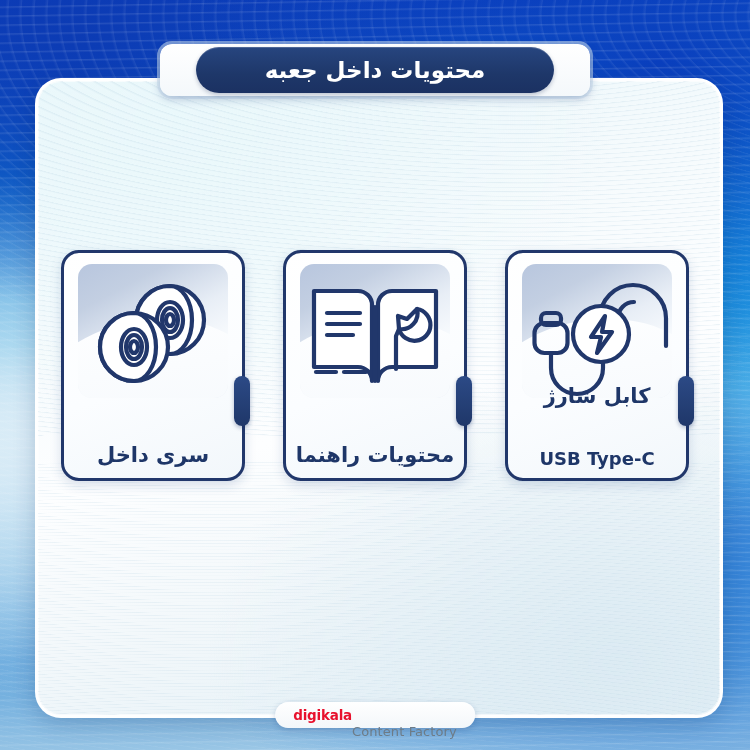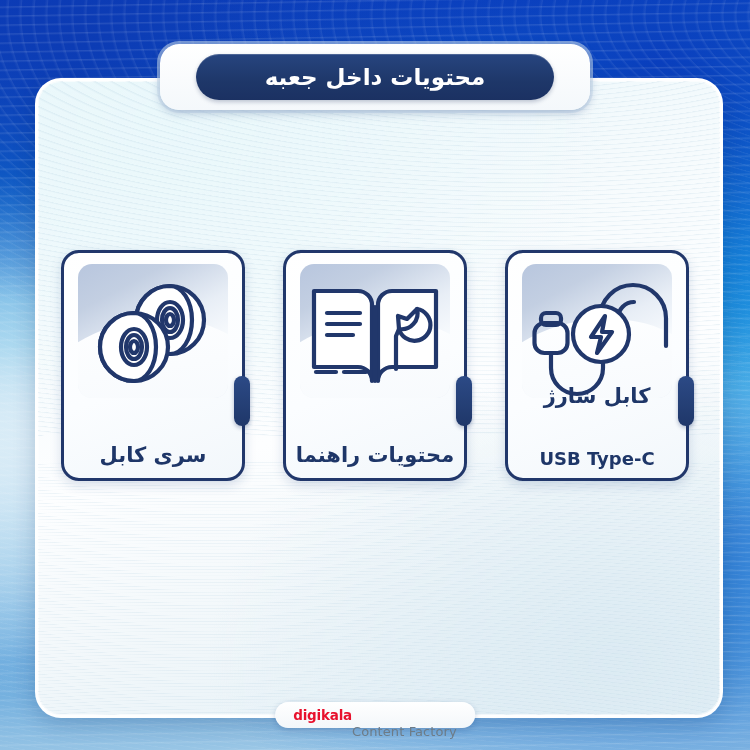--- a/index.html
+++ b/index.html
@@ -72,21 +72,21 @@
       ellipse 72% 46% at 36% 96%,
       rgba(176,205,222,0.00) 0px,
       rgba(176,205,222,0.00) 10px,
       rgba(176,205,222,0.42) 11px,
       rgba(176,205,222,0.00) 15px);
   }
 
   
   .header-wrap{
     position:absolute;left:50%;top:44px;transform:translateX(-50%);
-    width:430px;height:66px;border-radius:19px;
+    width:430px;height:52px;border-radius:12px;
     background:linear-gradient(180deg,#ffffff 0%,#f4f8fb 100%);
     box-shadow:0 3px 10px rgba(10,45,110,.25), 0 0 0 3px rgba(207,226,240,.55);
     display:flex;align-items:center;justify-content:center;
     z-index:6;
   }
   .header-pill{
     width:358px;height:46px;border-radius:23px;
     background:linear-gradient(180deg,#27457f 0%,#1e3769 60%,#1b3162 100%);
     display:flex;align-items:center;justify-content:center;
     box-shadow:inset 0 1px 0 rgba(255,255,255,.18), 0 2px 4px rgba(10,30,80,.25);
@@ -245,21 +245,21 @@
 
             <circle cx="56" cy="83" r="34" fill="#ffffff"></circle>
             <path d="M56 49 a34 34 0 0 0 0 68 a22 34 0 0 0 0 -68 Z" fill="#ffffff"></path>
             <ellipse cx="56" cy="83" rx="13" ry="18" fill="#ffffff"></ellipse>
             <ellipse cx="56" cy="83" rx="8" ry="12" fill="#ffffff"></ellipse>
             <ellipse cx="56" cy="83" rx="4" ry="6" fill="#ffffff"></ellipse>
           </g>
         </svg>
       </div>
       <div class="card-labels">
-        <span class="lbl-fa">سری کابل</span>
+        <span class="lbl-fa">سری داخل</span>
       </div>
     </div>
 
   </div>
 
   <div class="footer-badge">
     <span class="brand">digikala</span>
     <span class="brand-sub">Content Factory</span>
   </div>
 

